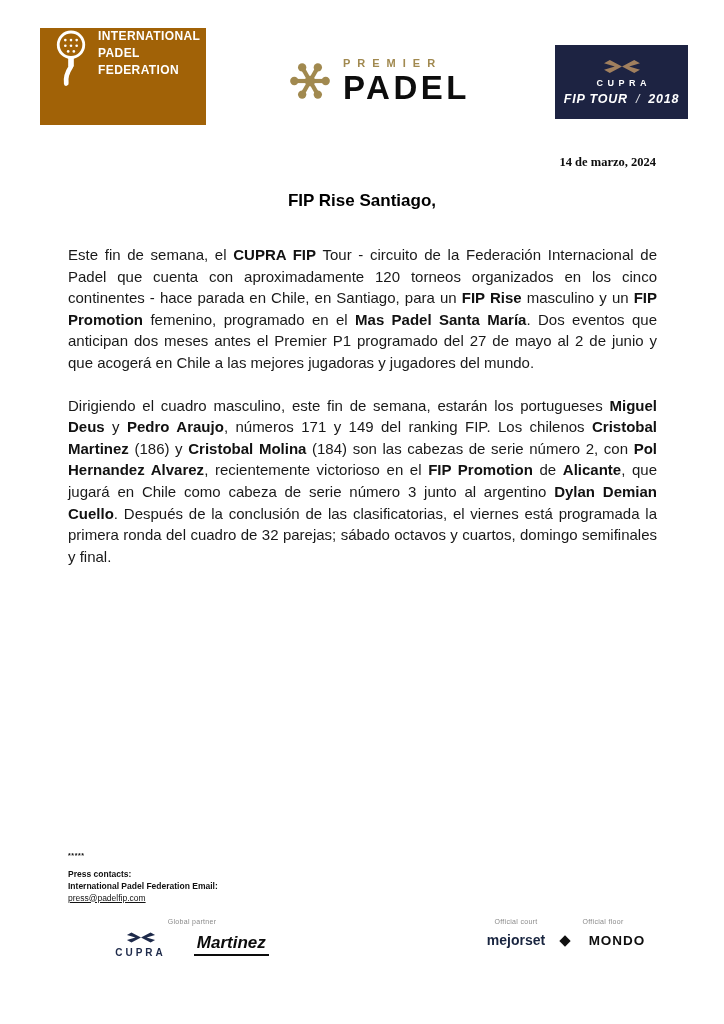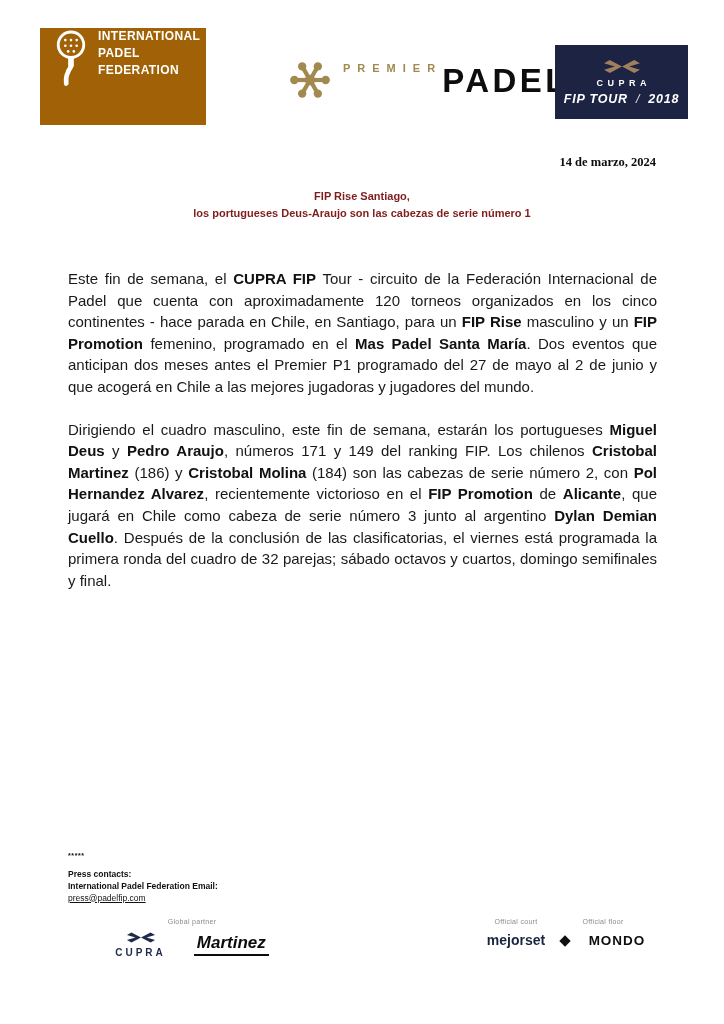--- a/index.html
+++ b/index.html
@@ -11,44 +11,44 @@
   }
 
   
   .ipf-logo {
     position:absolute; left:40px; top:28px; width:166px; height:97px;
     background:#a16207; display:flex; align-items:flex-start; gap:10px; padding-left:14px;
   }
   .ipf-text { color:#fff; font-weight:700; font-size:12px; line-height:17px; letter-spacing:0.4px; }
 
   .premier-logo { position:absolute; left:287px; top:57px; display:flex; align-items:center; gap:10px; }
-  .premier-words { display:flex; }
+  .premier-words { display:flex; flex-direction:column; }
   .premier-top { color:#a1894f; font-size:11px; font-weight:700; letter-spacing:7px; }
   .premier-bottom { color:#0d0d0d; font-size:33px; font-weight:800; letter-spacing:3.5px; line-height:1.05; margin-top:2px; }
 
   .cupra-box {
     position:absolute; left:555px; top:45px; width:133px; height:74px; background:#1d2342;
     display:flex; flex-direction:column; align-items:center; justify-content:center;
   }
   .cupra-word { color:#fff; font-size:9px; font-weight:700; letter-spacing:4.5px; margin:3px 0 0 4.5px; }
   .cupra-tour { color:#fff; font-size:12.5px; font-style:italic; font-weight:700; letter-spacing:0.8px; margin-top:4px; display:flex; gap:8px; align-items:center; }
   .cupra-slash { font-weight:400; opacity:0.85; }
 
   
   .date {
     position:absolute; top:155px; right:68px;
     font-family:"Liberation Serif", serif; font-size:12.5px; font-weight:700; color:#0d0d0d;
   }
   .title {
     position:absolute; top:188px; left:68px; width:588px; text-align:center;
-    font-size:11px; font-weight:700; line-height:1.55; color:#7f1d1d;
+    font-size:17px; font-weight:700; line-height:1.55; color:#000000;
   }
 
   
-  .content { position:absolute; top:268px; left:68px; width:589px; }
+  .content { position:absolute; top:244px; left:68px; width:589px; }
   .body-par { font-size:15px; line-height:21.6px; text-align:justify; color:#191919; }
   .body-par + .body-par { margin-top:21px; }
   .body-par strong { font-weight:700; color:#111; }
 
   
   .footer-contacts { position:absolute; left:68px; top:851px; font-size:8.5px; color:#111; line-height:1.4; }
   .stars { font-size:7px; font-weight:700; letter-spacing:0.6px; }
   .press-label { font-weight:700; margin-top:8px; }
   .press-org { font-weight:700; }
   .press-email { color:#131313; text-decoration:underline; cursor:pointer; }
@@ -132,21 +132,20 @@
       <span>FIP TOUR</span>
       <span class="cupra-slash">/</span>
       <span>2018</span>
     </div>
   </div>
 
   <div class="date">14 de marzo, 2024</div>
 
   <h1 class="title">
     <span>FIP Rise Santiago,</span><br>
-    <span>los portugueses Deus-Araujo son las cabezas de serie número 1</span>
   </h1>
 
   <div class="content">
     <p class="body-par"><span>Este fin de semana, el </span><strong>CUPRA FIP</strong><span> Tour - circuito de la Federación Internacional de Padel que cuenta con aproximadamente 120 torneos organizados en los cinco continentes - hace parada en Chile, en Santiago, para un </span><strong>FIP Rise</strong><span> masculino y un </span><strong>FIP Promotion</strong><span> femenino, programado en el </span><strong>Mas Padel Santa María</strong><span>. Dos eventos que anticipan dos meses antes el Premier P1 programado del 27 de mayo al 2 de junio y que acogerá en Chile a las mejores jugadoras y jugadores del mundo.</span></p>
     <p class="body-par"><span>Dirigiendo el cuadro masculino, este fin de semana, estarán los portugueses </span><strong>Miguel Deus</strong><span> y </span><strong>Pedro Araujo</strong><span>, números 171 y 149 del ranking FIP. Los chilenos </span><strong>Cristobal Martinez</strong><span> (186) y </span><strong>Cristobal Molina</strong><span> (184) son las cabezas de serie número 2, con </span><strong>Pol Hernandez Alvarez</strong><span>, recientemente victorioso en el </span><strong>FIP Promotion</strong><span> de </span><strong>Alicante</strong><span>, que jugará en Chile como cabeza de serie número 3 junto al argentino </span><strong>Dylan Demian Cuello</strong><span>. Después de la conclusión de las clasificatorias, el viernes está programada la primera ronda del cuadro de 32 parejas; sábado octavos y cuartos, domingo semifinales y final.</span></p>
   </div>
 
   <div class="footer-contacts">
     <div class="stars">*****</div>
     <div class="press-label">Press contacts:</div>

